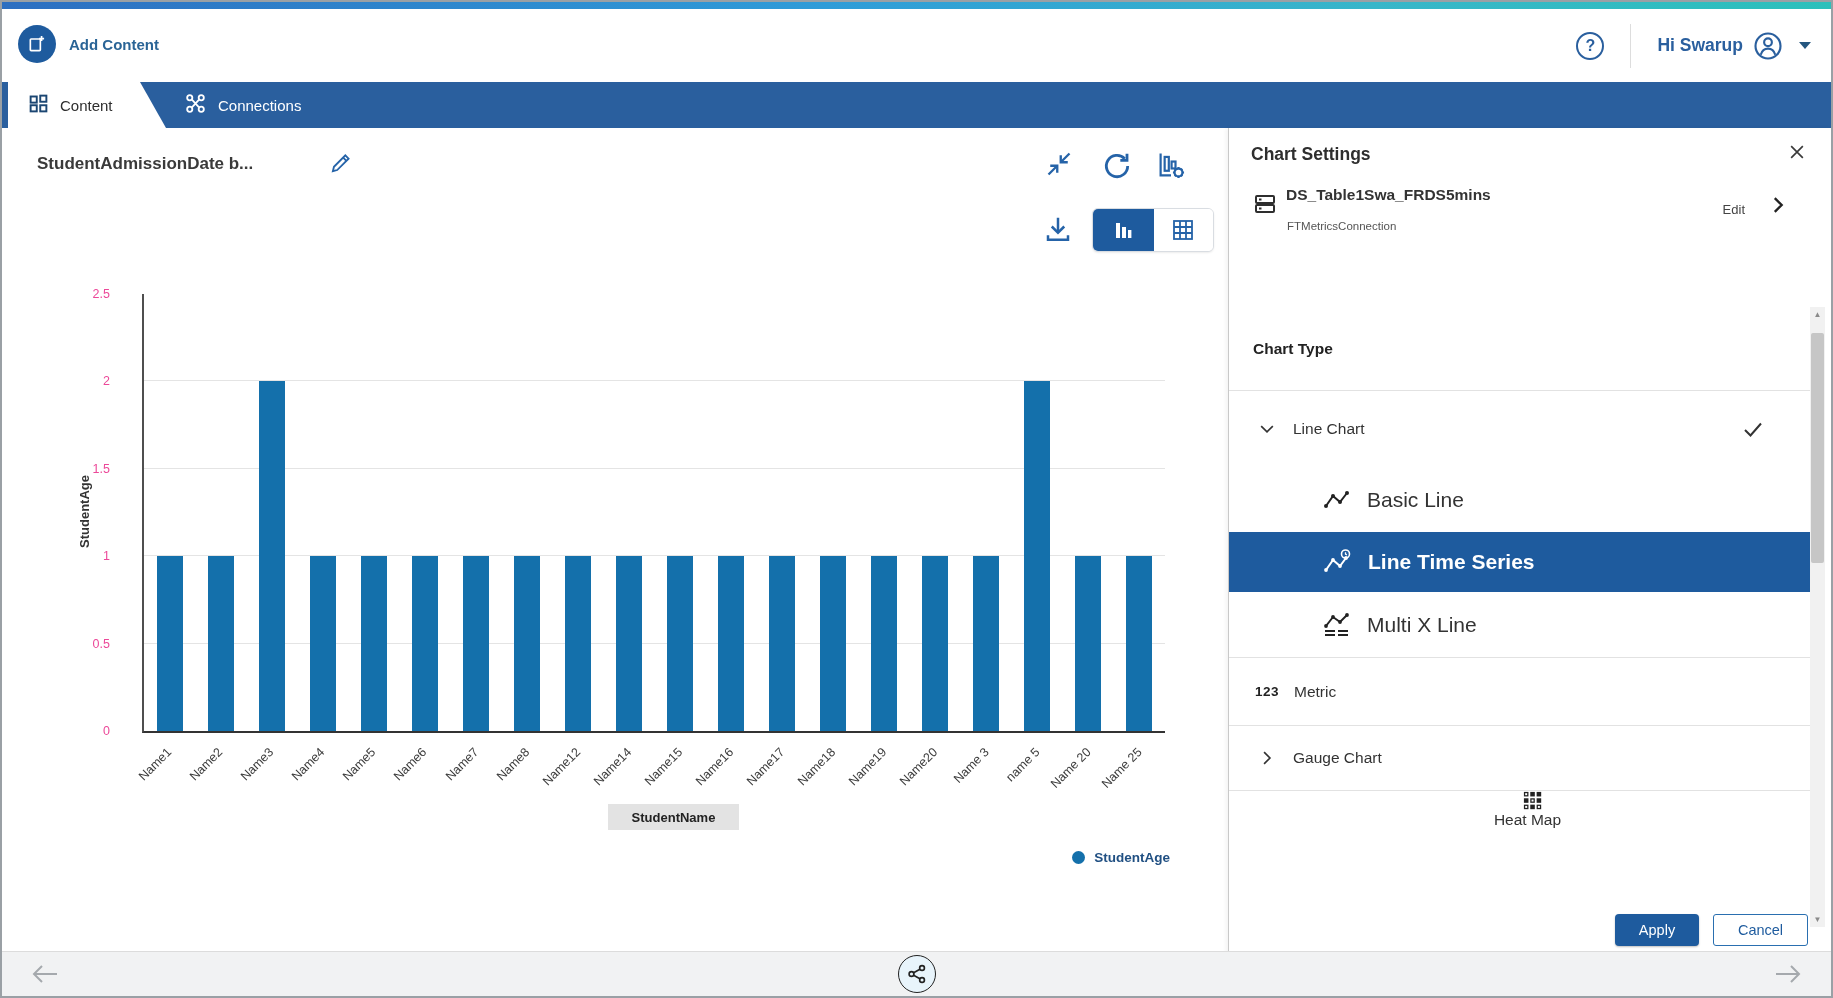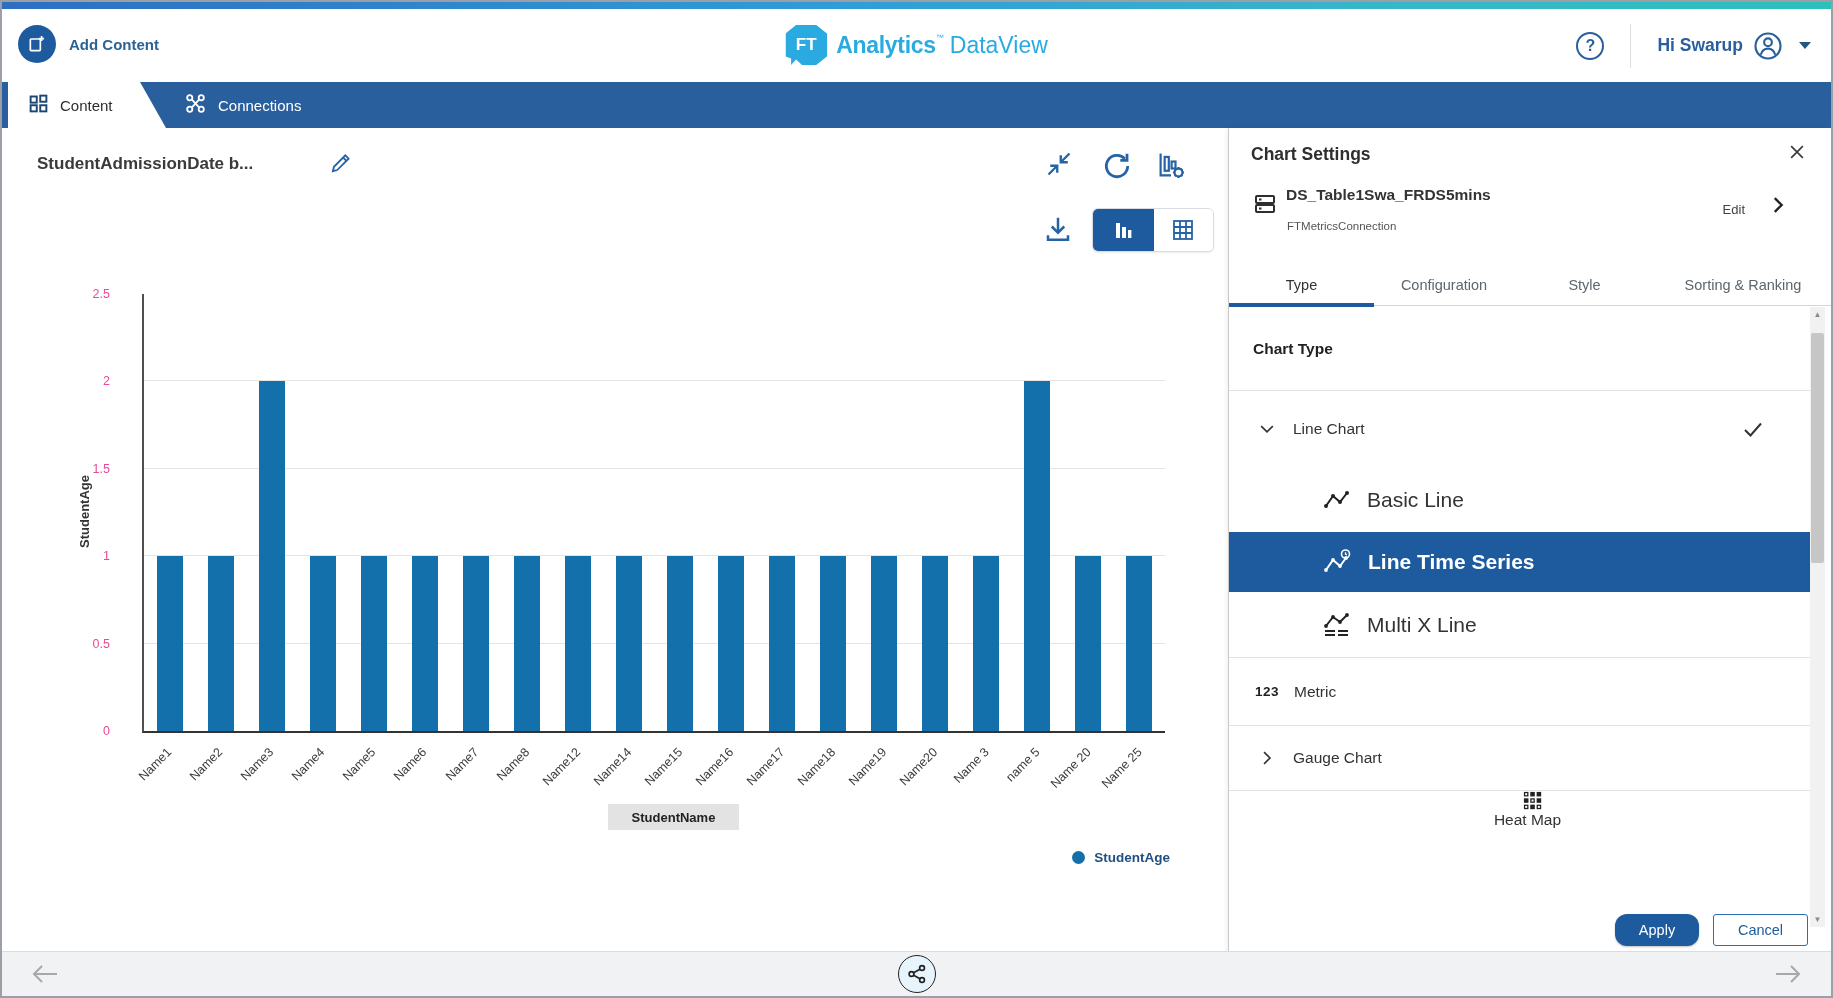--- a/index.html
+++ b/index.html
@@ -100,21 +100,21 @@
   .row-lts { height:60px; background:#1e5b9e; }
   .row-lts .lbl1 { color:#fff; font-weight:600; }
   .row-metric { height:68px; } .row-gauge { height:65px; } .row-pie { height:67px; } .row-heat { height:65px;flex-direction:column; }
   .metric-123 { margin-left:26px; font-size:13.5px; font-weight:800; color:#222; letter-spacing:.5px; }
   .lblm { margin-left:15px; font-size:15.5px; color:#333; }
   .pscroll { position:absolute; right:6px; top:179px; width:15px; height:620px; background:#f1f1f1; }
   .pscroll .arr { position:absolute; left:0; width:15px; height:15px; display:flex; align-items:center; justify-content:center;
     font-size:8px; color:#8a8a8a; cursor:pointer; }
   .pscroll .thumb { position:absolute; left:1px; top:26px; width:13px; height:230px; background:#c6c6c6; border-radius:2px; cursor:grab; }
   .btn-apply { position:absolute; right:132px; bottom:9px; width:84px; height:32px; background:#1e5b9e; color:#fff;
-    border:none; border-radius:12px; font-size:14.5px; font-family:inherit; cursor:pointer; box-shadow:0 1px 2px rgba(0,0,0,.25); }
+    border:none; border-radius:4px; font-size:14.5px; font-family:inherit; cursor:pointer; box-shadow:0 1px 2px rgba(0,0,0,.25); }
   .btn-cancel { position:absolute; right:23px; bottom:9px; width:95px; height:32px; background:#fff; color:#1e5b9e;
     border:1.5px solid #2a6fb0; border-radius:3px; font-size:14.5px; font-family:inherit; cursor:pointer; }
 
   
   .bottombar { position:absolute; left:0; bottom:0; width:100%; height:45px; background:#f1f2f3; border-top:1px solid #dcdcdc; }
   .nav-arrow { position:absolute; top:9px; cursor:pointer; }
   .nav-left { left:28px; } .nav-right { right:28px; }
   .share-btn { position:absolute; left:50%; top:3px; transform:translateX(-50%); width:38px; height:38px; border-radius:50%;
     background:#e8f4fb; border:1.6px solid #222; display:flex; align-items:center; justify-content:center; cursor:pointer; }
 </style>
@@ -126,26 +126,20 @@
 
   <div class="header">
     <div class="add-content">
       <span class="ac-circle">
         <svg width="20" height="20" viewBox="0 0 24 24" fill="none" stroke="#fff" stroke-width="2">
             <rect x="4" y="6" width="12" height="14" rx="1"></rect>
             <path d="M17.5 2.5v6M14.5 5.5h6"></path>
           </svg>
       </span>
       <span class="ac-label">Add Content</span>
-    </div>
-    <div class="logo">
-      <span class="logo-badge">FT</span>
-      <span class="logo-analytics">Analytics</span>
-      <span class="logo-tm">™</span>
-      <span class="logo-dataview">DataView</span>
     </div>
     <div class="header-right">
       <span class="help-btn">?</span>
       <span class="hdr-divider"></span>
       <span class="greeting">Hi Swarup</span>
       <span class="user-icn">
         <svg width="30" height="30" viewBox="0 0 24 24" fill="none" stroke="#2a5f9e" stroke-width="1.7">
             <circle cx="12" cy="12" r="10"></circle>
             <circle cx="12" cy="9" r="3.1"></circle>
             <path d="M6.2 19c1-3.4 3.2-4.9 5.8-4.9s4.8 1.5 5.8 4.9"></path>
@@ -402,27 +396,20 @@
     </span>
     <div class="ds-name">DS_Table1Swa_FRDS5mins</div>
     <div class="ds-conn">FTMetricsConnection</div>
     <div class="ds-edit">Edit</div>
     <span class="ds-chev">
       <svg width="22" height="22" viewBox="0 0 24 24" fill="none" stroke="#222" stroke-width="2.6">
           <path d="M8.5 4.5l7.5 7.5-7.5 7.5"></path>
         </svg>
     </span>
 
-    <div class="ptabs">
-      <div class="ptab active" style="flex:0 0 145px">Type</div>
-      <div class="ptab" style="flex:0 0 140px">Configuration</div>
-      <div class="ptab" style="flex:0 0 141px">Style</div>
-      <div class="ptab" style="flex:0 0 176px">Sorting &amp; Ranking</div>
-      <div class="ptab-underline"></div>
-    </div>
 
     <div class="plist">
       <div class="section-title">Chart Type</div>
 
       <div class="ct-row row-linechart">
         <span class="lead0">
           <svg width="20" height="20" viewBox="0 0 24 24" fill="none" stroke="#333" stroke-width="2">
               <path d="M5 8.5l7 7 7-7"></path>
             </svg>
         </span>

